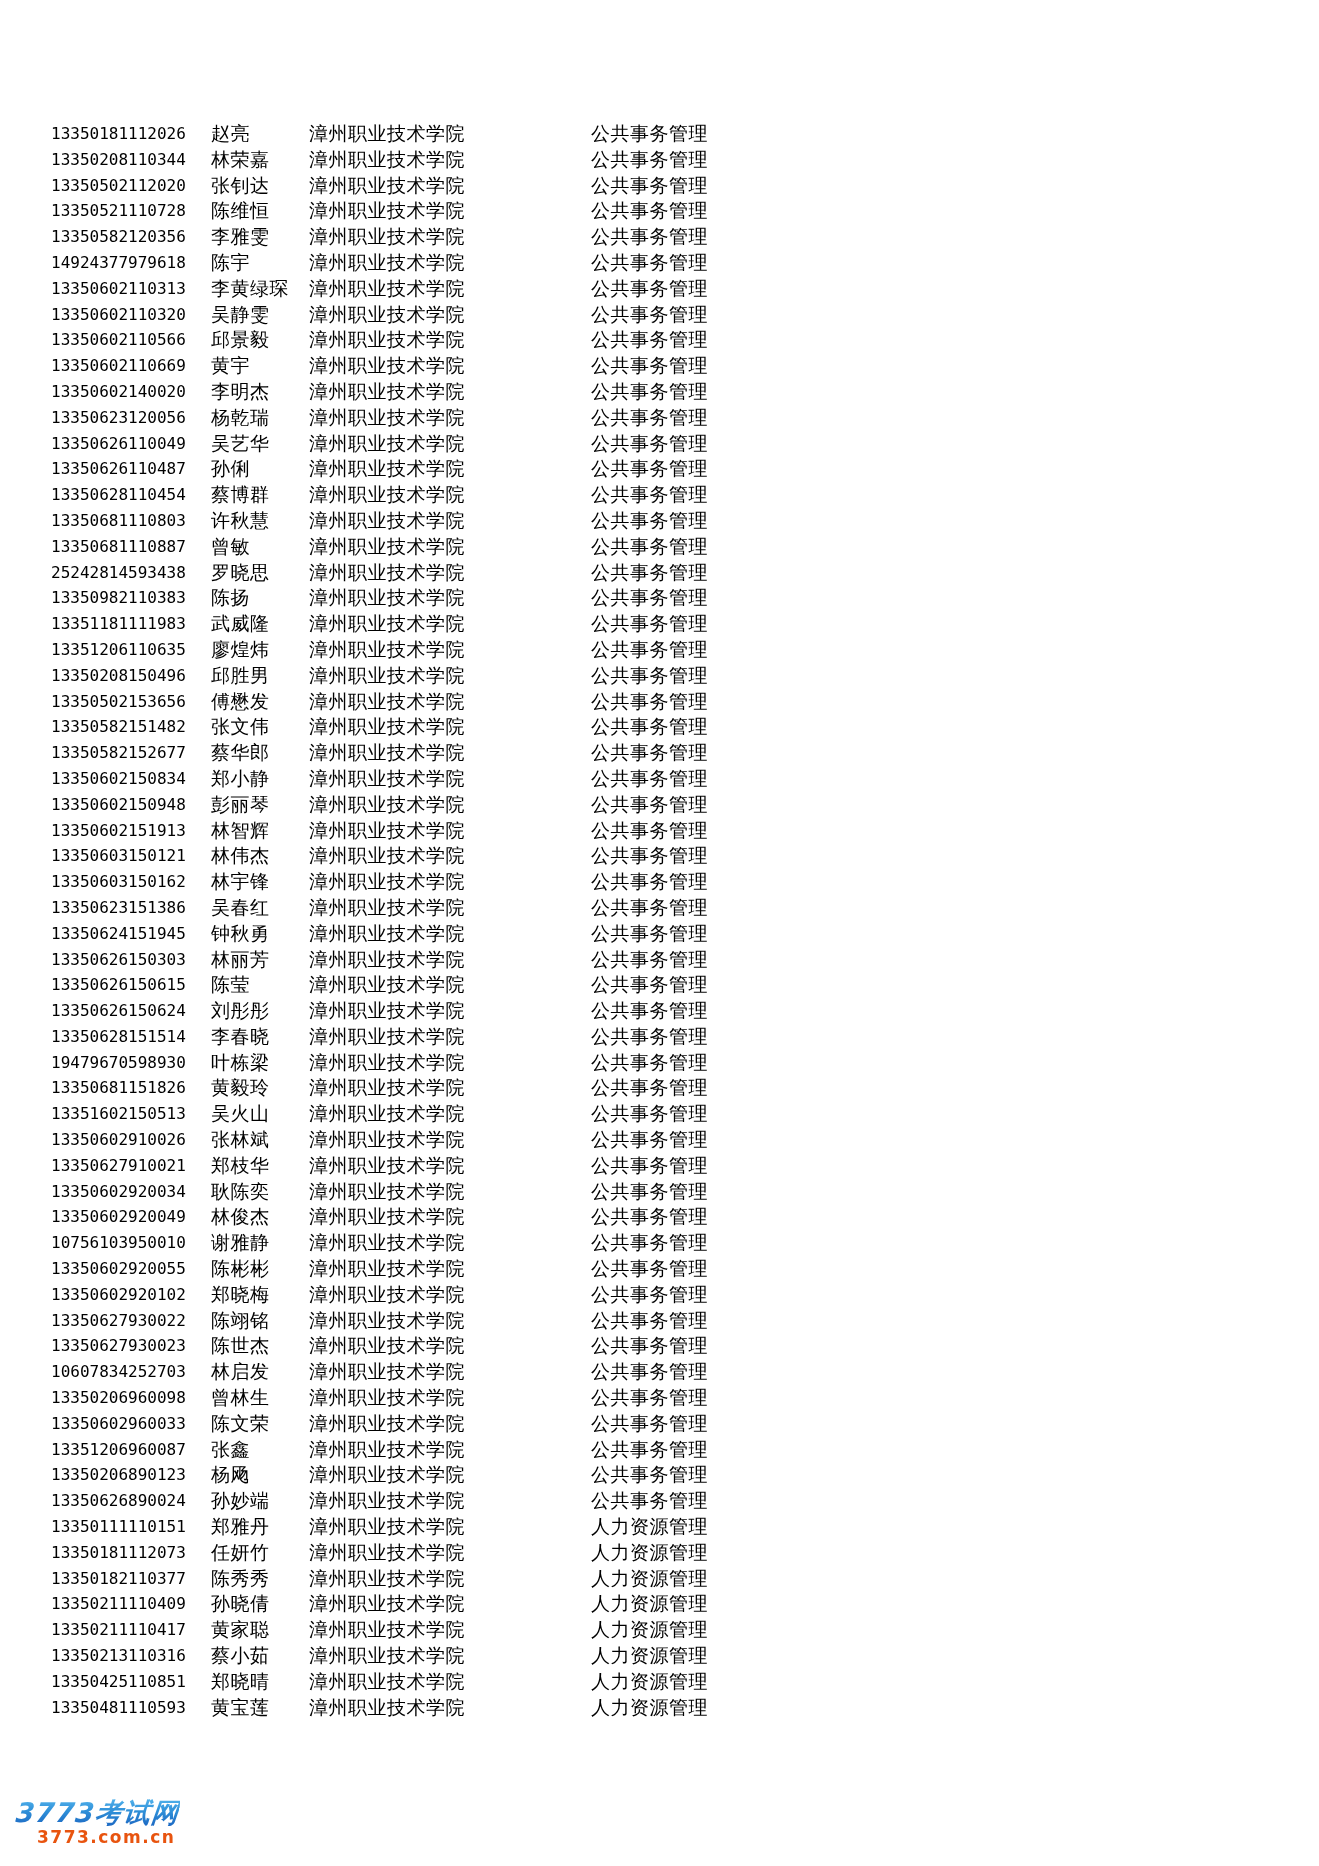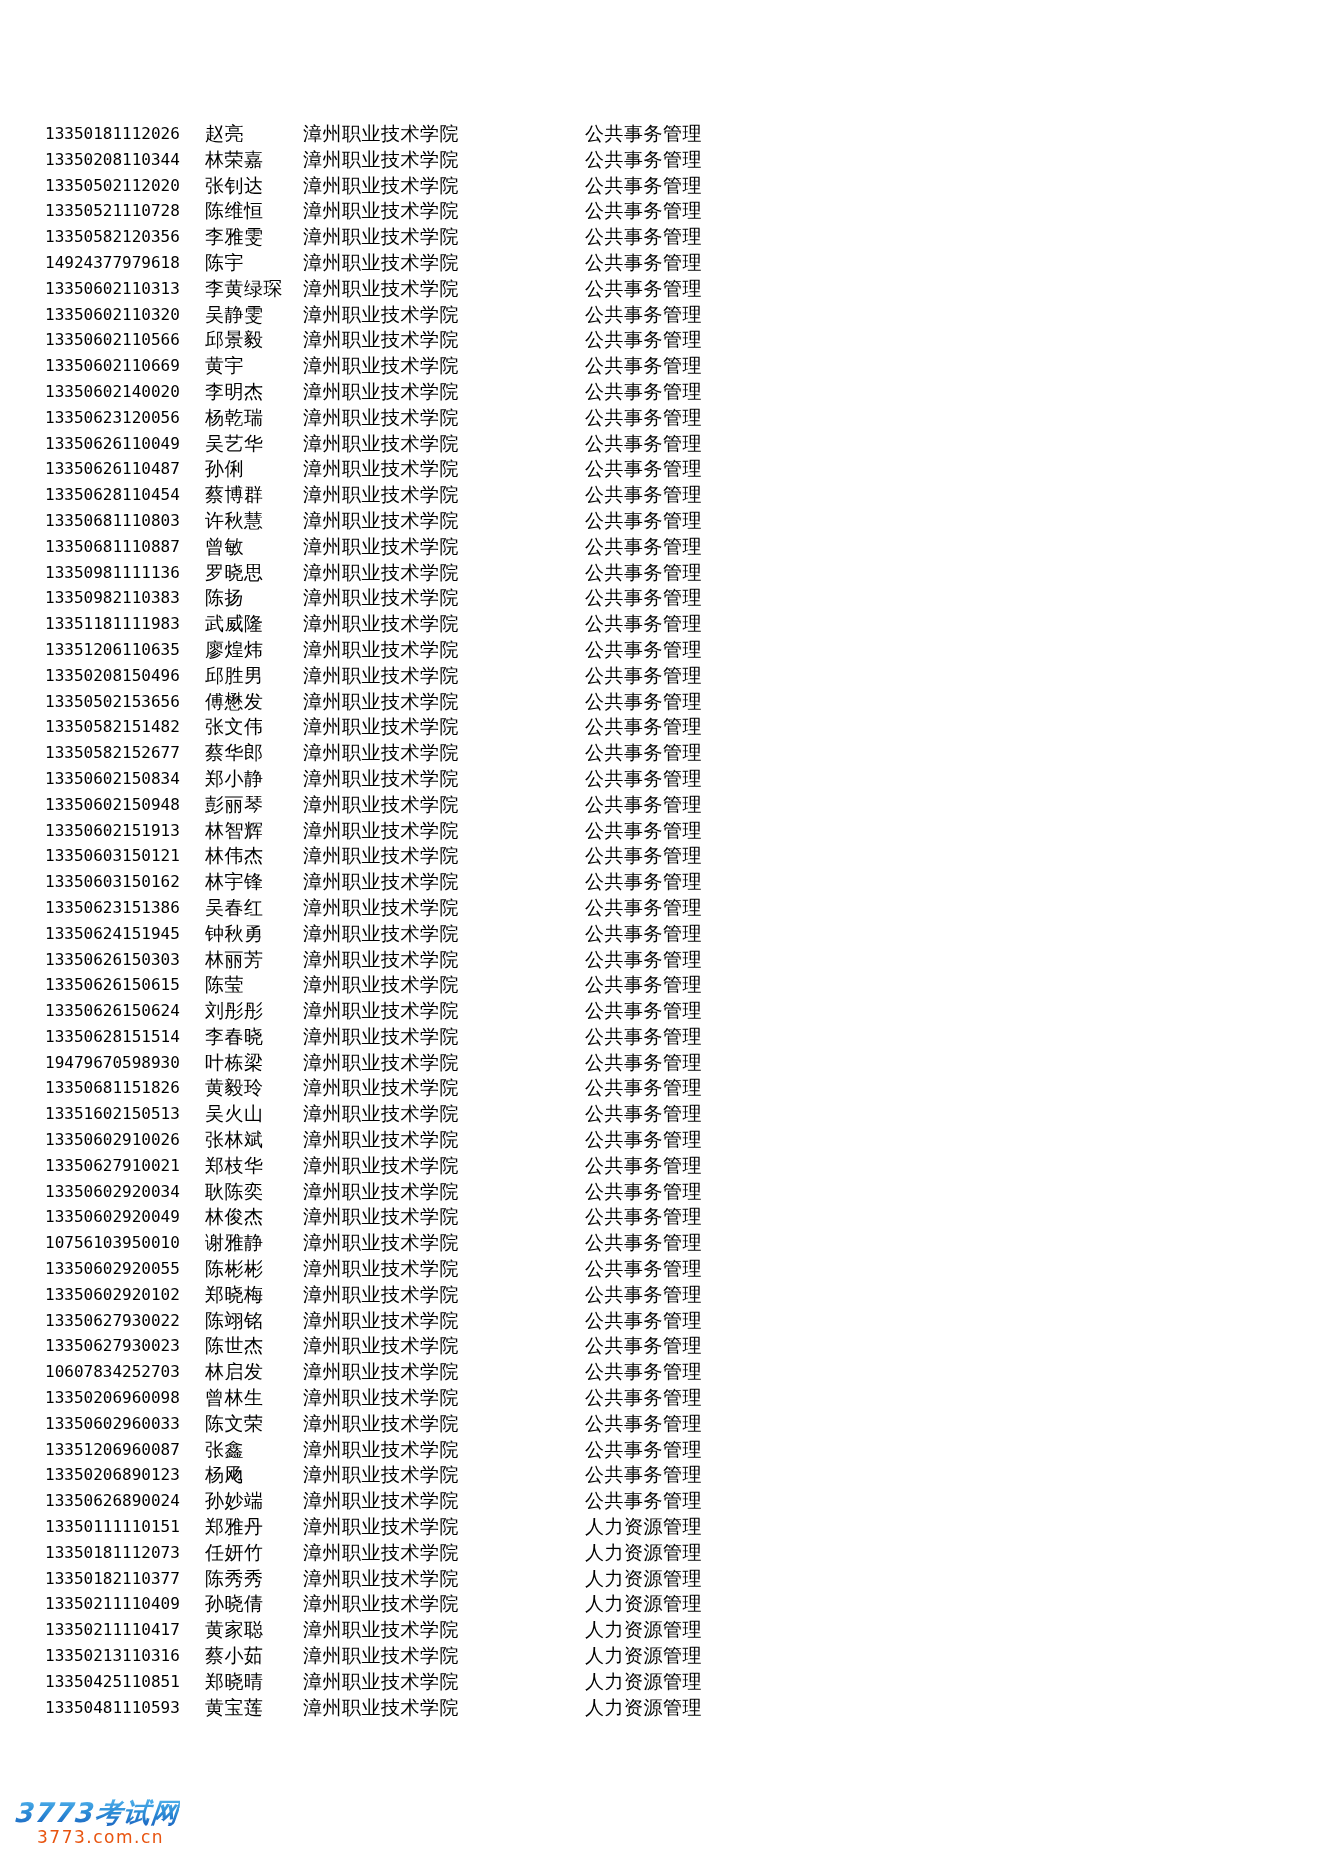--- a/index.html
+++ b/index.html
@@ -10,21 +10,21 @@
   body {
     width: 1319px;
     height: 1866px;
     position: relative;
     overflow: hidden;
     font-family: "DejaVu Sans", sans-serif;
     color: #000;
   }
   .results-table {
     position: absolute;
-    left: 45px;
+    left: 51px;
     top: 121px;
     width: 1230px;
   }
   .result-row {
     display: grid;
     grid-template-columns: 160px 98px 282px auto;
     height: 25.8px;
     line-height: 25.8px;
     white-space: nowrap;
   }
@@ -54,21 +54,21 @@
     transform: skewX(-6deg);
     background: linear-gradient(180deg, #54b4ec 0%, #2e8fd8 45%, #1a63c0 100%);
     -webkit-background-clip: text;
     background-clip: text;
     color: transparent;
     line-height: 30px;
   }
   .brand-url {
     font-family: "DejaVu Sans", sans-serif;
     font-size: 17px;
-    font-weight: normal;
+    font-weight: bold;
     letter-spacing: 1.5px;
     color: #e8540f;
     margin-left: 21px;
     line-height: 18px;
     margin-top: 0px;
   }
 </style>
 </head>
 <body>
 
@@ -169,21 +169,21 @@
       <span class="cell-school">漳州职业技术学院</span>
       <span class="cell-major">公共事务管理</span>
     </div>
     <div class="result-row">
       <span class="cell-id">13350681110887</span>
       <span class="cell-name">曾敏</span>
       <span class="cell-school">漳州职业技术学院</span>
       <span class="cell-major">公共事务管理</span>
     </div>
     <div class="result-row">
-      <span class="cell-id">13350981111136</span>
+      <span class="cell-id">25242814593438</span>
       <span class="cell-name">罗晓思</span>
       <span class="cell-school">漳州职业技术学院</span>
       <span class="cell-major">公共事务管理</span>
     </div>
     <div class="result-row">
       <span class="cell-id">13350982110383</span>
       <span class="cell-name">陈扬</span>
       <span class="cell-school">漳州职业技术学院</span>
       <span class="cell-major">公共事务管理</span>
     </div>

